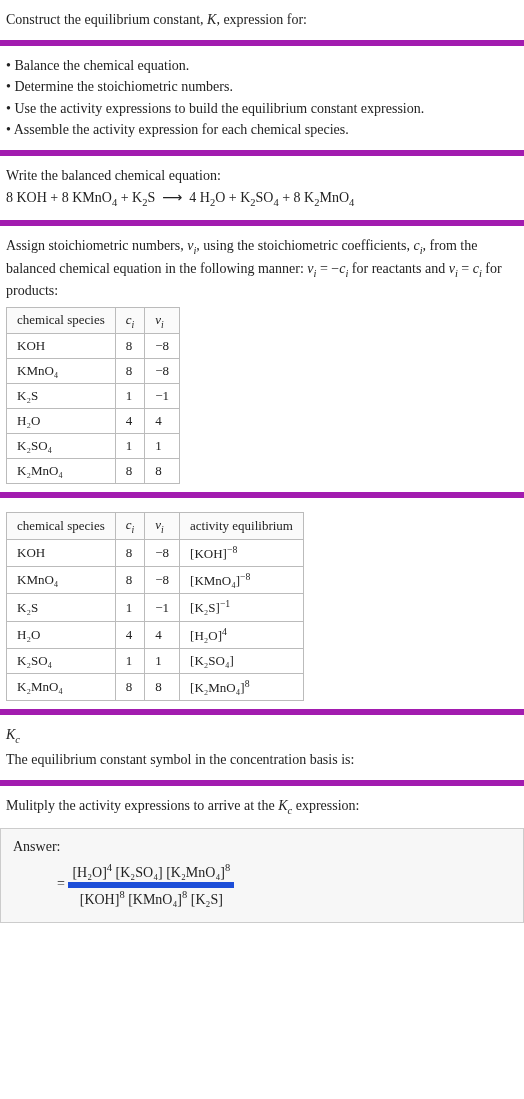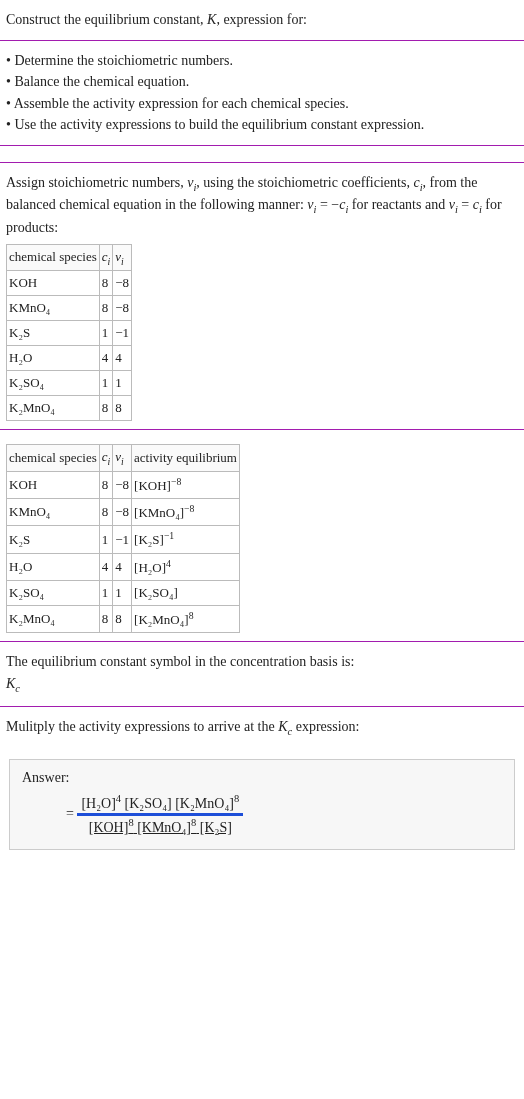--- a/index.html
+++ b/index.html
@@ -6,21 +6,21 @@
     margin: 0;
     padding: 0;
     font-family: Georgia, 'Times New Roman', serif;
     font-size: 14px;
     color: #222;
     background: #fff;
     width: 524px;
   }
   .section {
     padding: 8px 6px;
-    border-bottom: 1px solid #a21caf;
+    border-bottom: 6px solid #a21caf;
   }
   .section.no-border {
     border-bottom: none;
   }
   .line {
     margin: 2px 0;
     line-height: 1.4;
   }
   sub {
     font-size: 0.75em;
@@ -29,78 +29,81 @@
   sup {
     font-size: 0.75em;
     vertical-align: super;
   }
   table.data {
     border-collapse: collapse;
     margin-top: 6px;
   }
   table.data th, table.data td {
     border: 1px solid #bbb;
-    padding: 4px 2px;
+    padding: 4px 10px;
     text-align: left;
     font-weight: normal;
     font-size: 13px;
     white-space: nowrap;
   }
   table.data th {
     background: #fafafa;
   }
   .answer-box {
     border: 1px solid #ccc;
     background: #f7f7f7;
     padding: 10px 12px;
-    margin: 9px;
+    margin: 0;
   }
   .answer-label {
     margin-bottom: 6px;
   }
   .frac {
     display: inline-block;
     vertical-align: middle;
     text-align: center;
   }
   .frac .num {
     display: block;
-    border-bottom: 3px solid #1d4ed8;
+    border-bottom: 6px solid #1d4ed8;
     padding: 0 4px;
     text-align: right;
   }
   .frac .den {
     display: block;
     padding: 0 4px;
-    text-decoration: underline;
   }
   .indent {
     padding-left: 28px;
   }
   .ital {
     font-style: italic;
   }
 </style>
 </head>
 <body>
 
 <div class="section">
   <div class="line">
     Construct the equilibrium constant, <span class="ital">K</span>, expression for:
   </div>
 </div>
 
 <div class="section">
+  <div class="line">• Balance the chemical equation.</div>
   <div class="line">• Determine the stoichiometric numbers.</div>
-  <div class="line">• Balance the chemical equation.</div>
+  <div class="line">• Use the activity expressions to build the equilibrium constant expression.</div>
   <div class="line">• Assemble the activity expression for each chemical species.</div>
-  <div class="line">• Use the activity expressions to build the equilibrium constant expression.</div>
-</div>
-
-<div class="section">
+</div>
+
+<div class="section">
+  <div class="line">Write the balanced chemical equation:</div>
+  <div class="line">
+    8 KOH + 8 KMnO<sub>4</sub> + K<sub>2</sub>S &nbsp;⟶&nbsp; 4 H<sub>2</sub>O + K<sub>2</sub>SO<sub>4</sub> + 8 K<sub>2</sub>MnO<sub>4</sub>
+  </div>
 </div>
 
 <div class="section">
   <div class="line">
     Assign stoichiometric numbers, <span class="ital">ν<sub>i</sub></span>, using the stoichiometric coefficients, <span class="ital">c<sub>i</sub></span>, from the balanced chemical equation in the following manner: <span class="ital">ν<sub>i</sub></span> = −<span class="ital">c<sub>i</sub></span> for reactants and <span class="ital">ν<sub>i</sub></span> = <span class="ital">c<sub>i</sub></span> for products:
   </div>
   <table class="data">
     <tbody>
         <tr>
       <th>chemical species</th>
@@ -188,22 +191,22 @@
           <td>K₂MnO₄</td>
           <td>8</td>
           <td>8</td>
           <td>[K₂MnO₄]<sup>8</sup></td>
         </tr>
       </tbody>
   </table>
 </div>
 
 <div class="section">
+  <div class="line"><span class="ital">K<sub>c</sub></span></div>
   <div class="line">The equilibrium constant symbol in the concentration basis is:</div>
-  <div class="line"><span class="ital">K<sub>c</sub></span></div>
 </div>
 
 <div class="section no-border">
   <div class="line">
     Mulitply the activity expressions to arrive at the <span class="ital">K<sub>c</sub></span> expression:
   </div>
 </div>
 
 <div class="answer-box">
   <div class="answer-label">Answer:</div>

